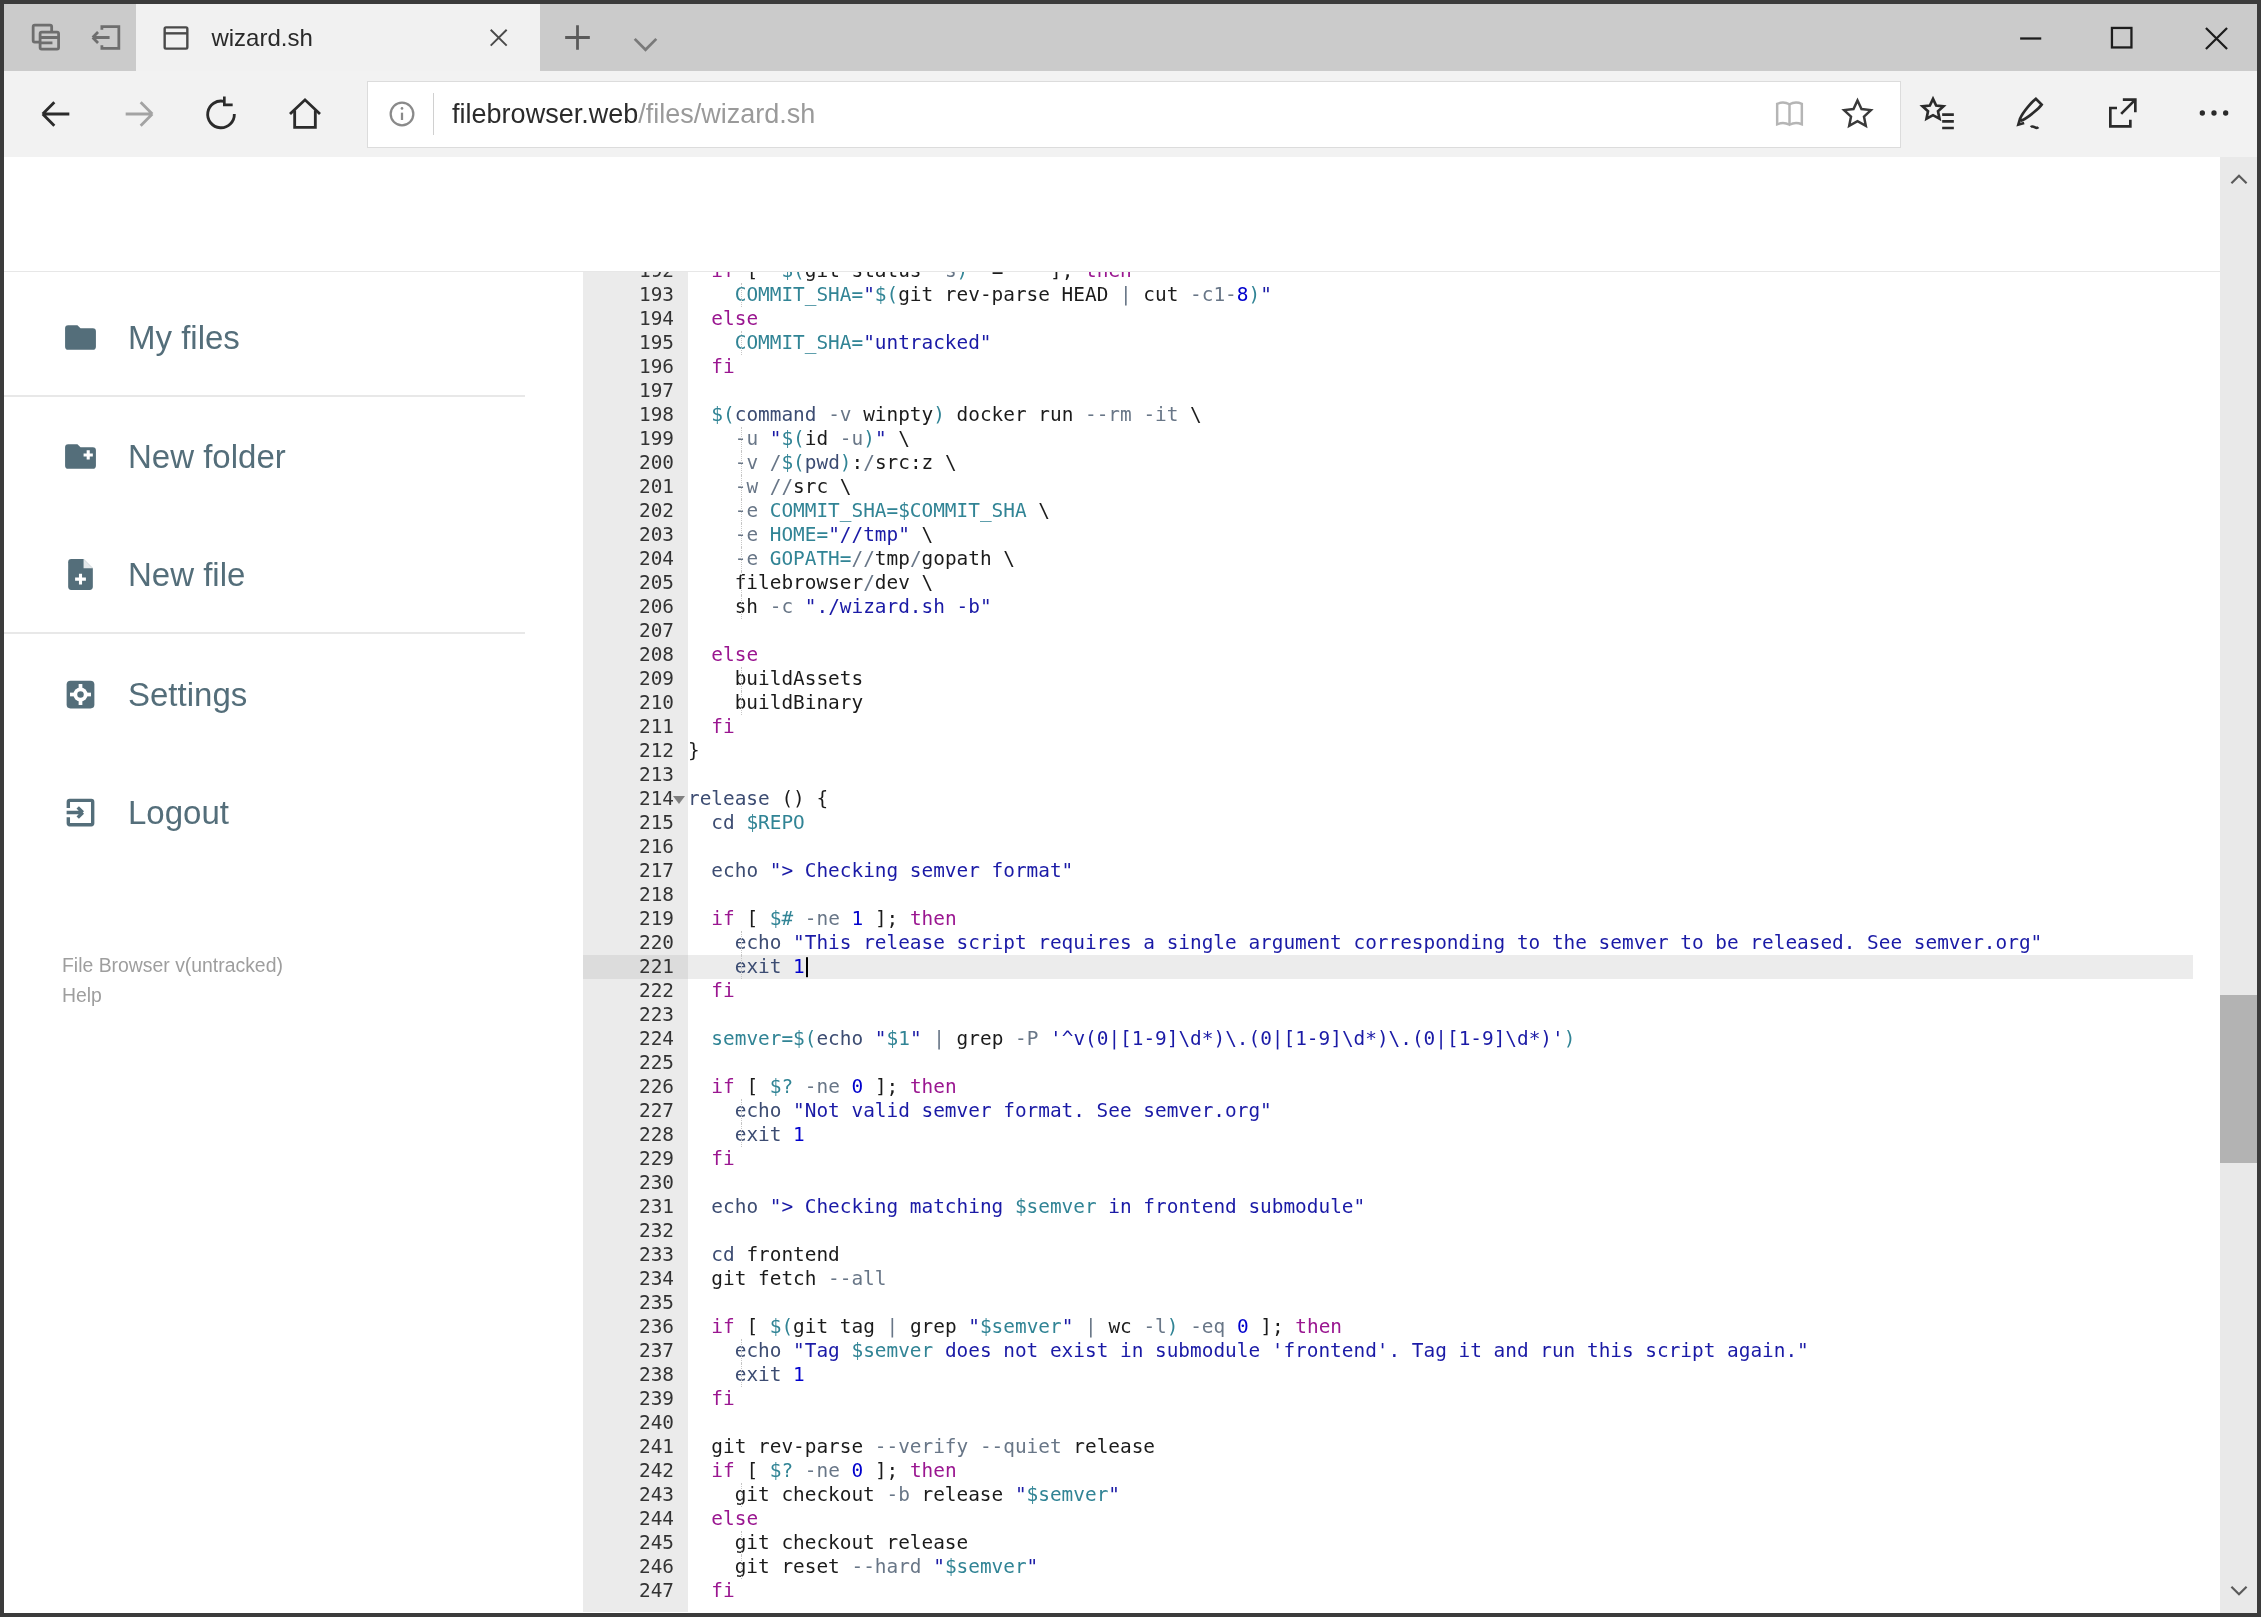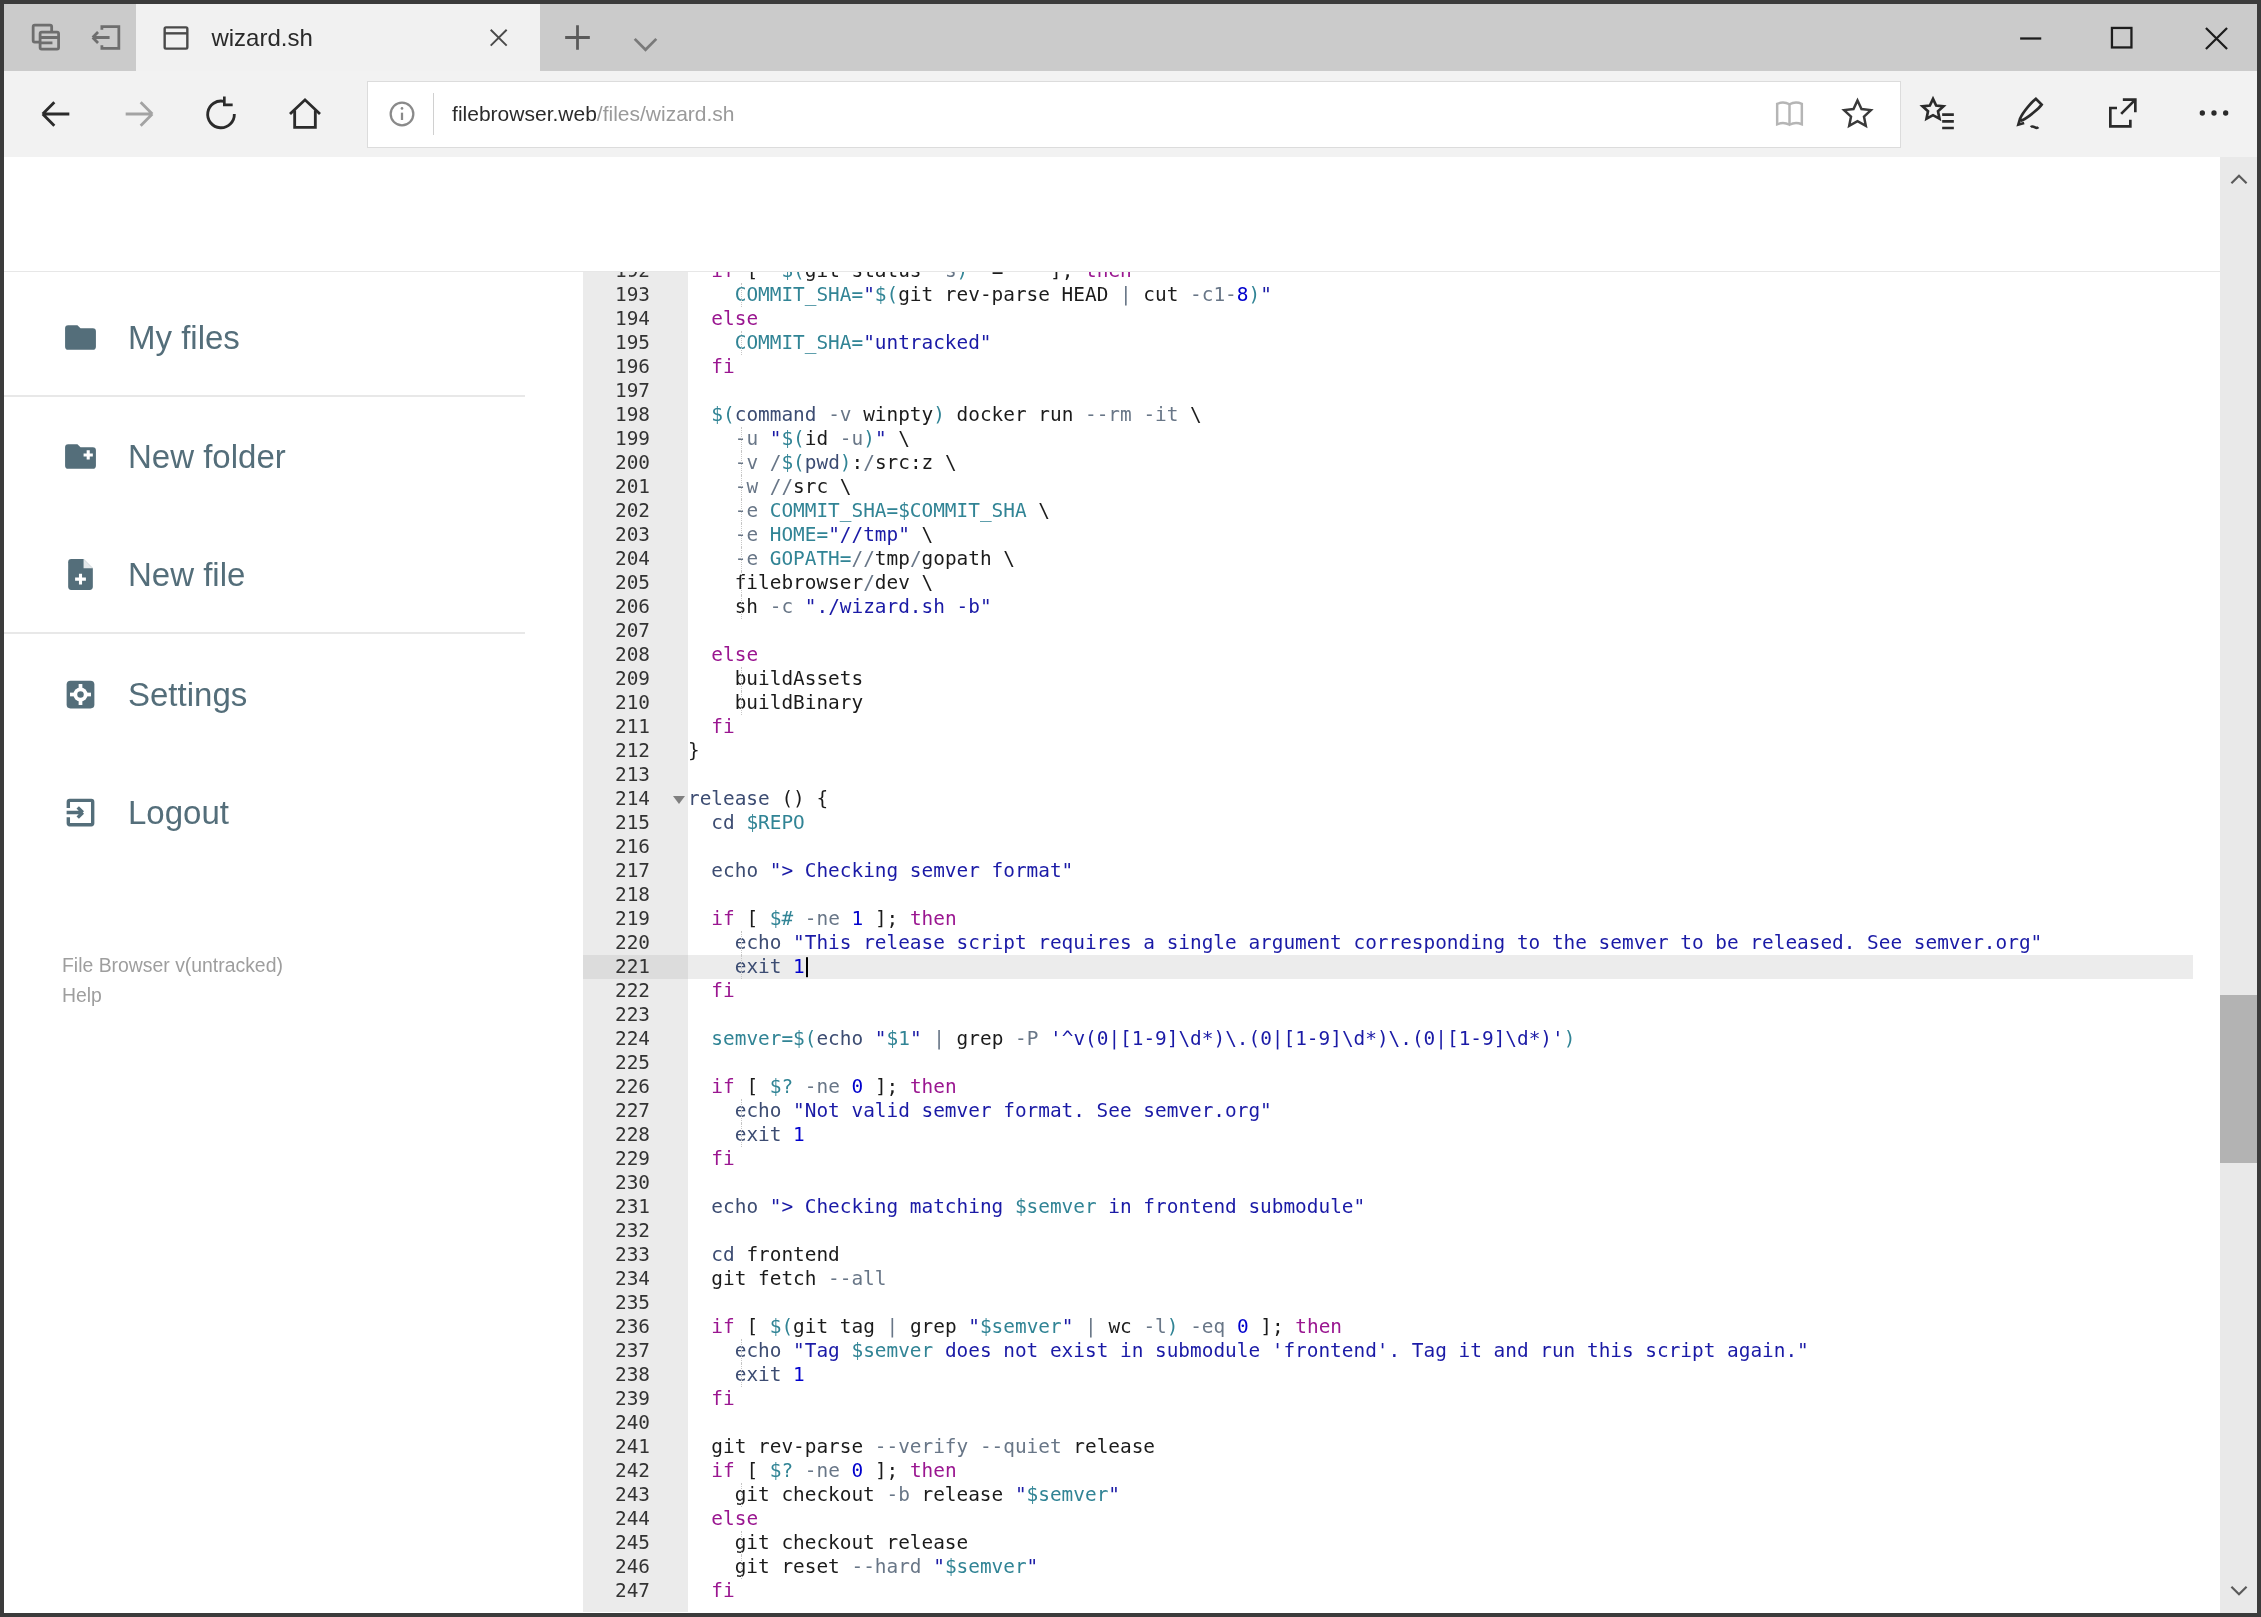--- a/index.html
+++ b/index.html
@@ -17,21 +17,21 @@
   .tab-close{position:absolute;right:28px;top:20px;width:27.4px;height:27.4px;}
   .win-btn{position:absolute;top:14.5px;width:39px;height:39px;}
 
   
   .toolbar{position:absolute;left:4px;top:71px;right:4px;height:86px;background:#f2f2f2;}
   .nav-icon{position:absolute;top:22.6px;width:40px;height:40px;}
   .addressbar{position:absolute;left:363px;top:9.7px;width:1534px;height:67px;background:#fff;
               border:1.6px solid #dcdcdc;box-sizing:border-box;display:flex;align-items:center;}
   .url-info{margin-left:18px;width:32px;height:32px;flex:0 0 auto;}
   .url-sep{width:1.6px;height:42px;background:#d0d0d0;margin-left:14.5px;margin-right:18px;}
-  .url{font-size:21px;white-space:nowrap;}
+  .url{font-size:27px;white-space:nowrap;}
   .url .host{color:#2b2b2b;}
   .url .path{color:#9a9a9a;}
   .ab-right{position:absolute;right:24px;top:13.7px;display:flex;gap:31px;}
   .ab-right svg{width:37px;height:37px;}
   .chrome-right{position:absolute;right:22.6px;top:22px;display:flex;gap:52px;}
   .chrome-right svg{width:40px;height:40px;}
 
   
   .appheader{position:absolute;left:4px;top:157px;right:4px;height:115px;background:#fff;border-bottom:1.6px solid #e7e7e7;box-sizing:border-box;}
   .logo{position:absolute;left:36px;top:176px;width:78px;height:78px;border-radius:50%;
@@ -53,21 +53,21 @@
   .side-div{position:absolute;left:0;width:100%;height:1.6px;background:#e8e8e8;}
   .side-foot{position:absolute;left:58px;font-size:19.4px;color:var(--footer_gray,#9E9E9E);line-height:30px;}
 
   
   .editor{position:absolute;left:525px;top:272px;width:1668px;height:1340px;overflow:hidden;background:#fff;}
   .gutter-back{position:absolute;left:58px;top:0;bottom:0;width:105px;background:var(--gutter_bg,#EBEBEB);}
   .code-lines{position:absolute;left:0;top:-13px;width:100%;}
   .code-row{display:flex;height:24px;line-height:24px;font-family:"DejaVu Sans Mono",monospace;font-size:19.4px;}
   .rowpad{width:58px;flex:0 0 auto;background:#fff;}
   .gutter{width:105px;flex:0 0 auto;background:var(--gutter_bg,#EBEBEB);color:var(--gutter_text,#333);
-          text-align:right;padding-right:38px;box-sizing:border-box;position:relative;}
+          text-align:right;padding-right:14px;box-sizing:border-box;position:relative;}
   .code-text{flex:1;white-space:pre;position:relative;color:var(--tok_default,#1b1b1b);}
   .code-row.active .code-text{background:var(--active_line,#ECECEC);}
   .code-row.active .gutter{background:var(--active_gutter,#DCDCDC);}
   .guide{position:absolute;left:53px;top:0;bottom:0;border-left:1.6px dotted #c6c6c6;}
   .fold{position:absolute;right:3.2px;top:9px;width:0;height:0;border-left:6.5px solid transparent;
         border-right:6.5px solid transparent;border-top:8px solid #7f7f7f;}
   .caret{display:inline-block;width:2.4px;height:20px;background:#000;vertical-align:middle;margin-left:0.8px;transform:translateY(-0.8px);}
   .tok-d{color:var(--tok_default,#1b1b1b);}
   .tok-k{color:var(--tok_keyword,#9A1690);}
   .tok-s{color:var(--tok_string,#1A1AA6);}

